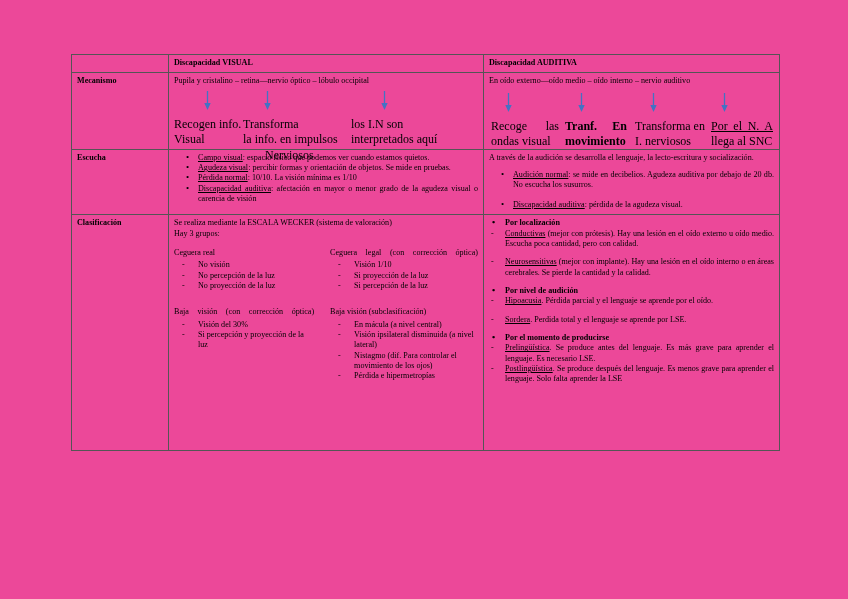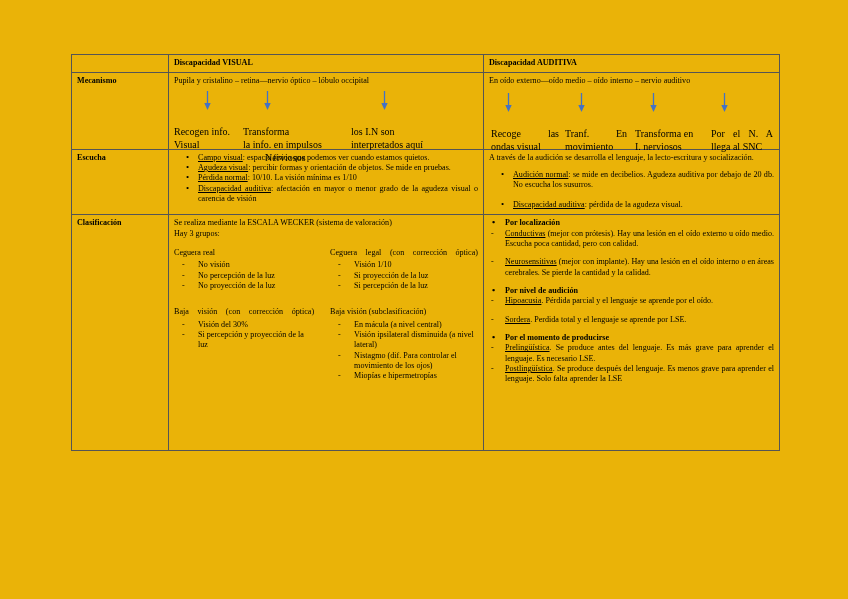--- a/index.html
+++ b/index.html
@@ -12,21 +12,21 @@
     height: 599px;
     font-family: "Liberation Serif", "DejaVu Serif", serif;
     color: #000000;
     position: relative;
     overflow: hidden;
   }
   .page {
     position: absolute;
     left: 0; top: 0;
     width: 848px; height: 599px;
-    background: #eab308;
+    background: #ec4899;
   }
   table.chart {
     position: absolute;
     left: 71px;
     top: 54px;
     width: 708px;
     border-collapse: collapse;
     table-layout: fixed;
   }
   table.chart td {
@@ -67,22 +67,22 @@
     width: 9px;
     height: 20px;
   }
   .arrow svg { display: block; }
   .legrow {
     position: relative;
     height: 26px;
   }
   .leg {
     position: absolute;
-    top: 12px;
-    font-size: 10px;
+    top: 4px;
+    font-size: 12px;
     line-height: 1.3;
   }
   .leg .l2 { display: block; }
   .justified { text-align: justify; text-align-last: justify; }
 
   
   ul.bul {
     margin: 0 0 0 0;
     padding-left: 14px;
     list-style: none;
@@ -245,30 +245,30 @@
                   <line x1="4.5" y1="0" x2="4.5" y2="13" stroke="#4472C4" stroke-width="1.3"></line>
                   <polygon points="4.5,19 1.3,12 7.7,12" fill="#4472C4"></polygon>
                 </svg>
         </span>
       </div>
       <div class="legrow" style="height:24px;">
         <span class="leg" style="left:2px;width:68px;">
           <span class="justified" style="display:block;">Recoge    las</span>
           <span class="l2">ondas visual</span>
         </span>
-        <span class="leg" style="left:76px;width:62px;">
+        <span class="leg" style="left:76px;width:62px;font-weight:bold;">
           <span class="justified" style="display:block;">Tranf.      En</span>
           <span class="l2">movimiento</span>
         </span>
         <span class="leg" style="left:146px;width:70px;">
           <span>Transforma en</span>
           <span class="l2">I. nerviosos</span>
         </span>
         <span class="leg" style="left:222px;width:62px;">
-          <span class="justified" style="display:block;">Por  el  N.  A</span>
+          <span class="justified" style="display:block;text-decoration:underline;">Por  el  N.  A</span>
           <span class="l2">llega al SNC</span>
         </span>
       </div>
     </td>
   </tr>
 
   <tr>
     <td class="rowlabel">Escucha</td>
 
     <td>
@@ -323,21 +323,21 @@
             <li>Visión del 30%</li>
             <li>Si percepción y proyección de la luz</li>
           </ul>
         </div>
         <div class="col">
           <div class="subhead">Baja visión (subclasificación)</div>
           <ul class="dash">
             <li>En mácula (a nivel central)</li>
             <li>Visión ipsilateral disminuida (a nivel lateral)</li>
             <li>Nistagmo (dif. Para controlar el movimiento de los ojos)</li>
-            <li>Miopías e hipermetropías</li>
+            <li>Pérdida e hipermetropías</li>
           </ul>
         </div>
       </div>
     </td>
 
     <td>
 
       <div class="aud-bullet">Por localización</div>
       <div class="aud-dash"><span class="u">Conductivas</span><span> (mejor con prótesis). Hay una lesión en el oído externo u oído medio. Escucha poca cantidad, pero con calidad.</span></div>
       <div class="gap"></div>

